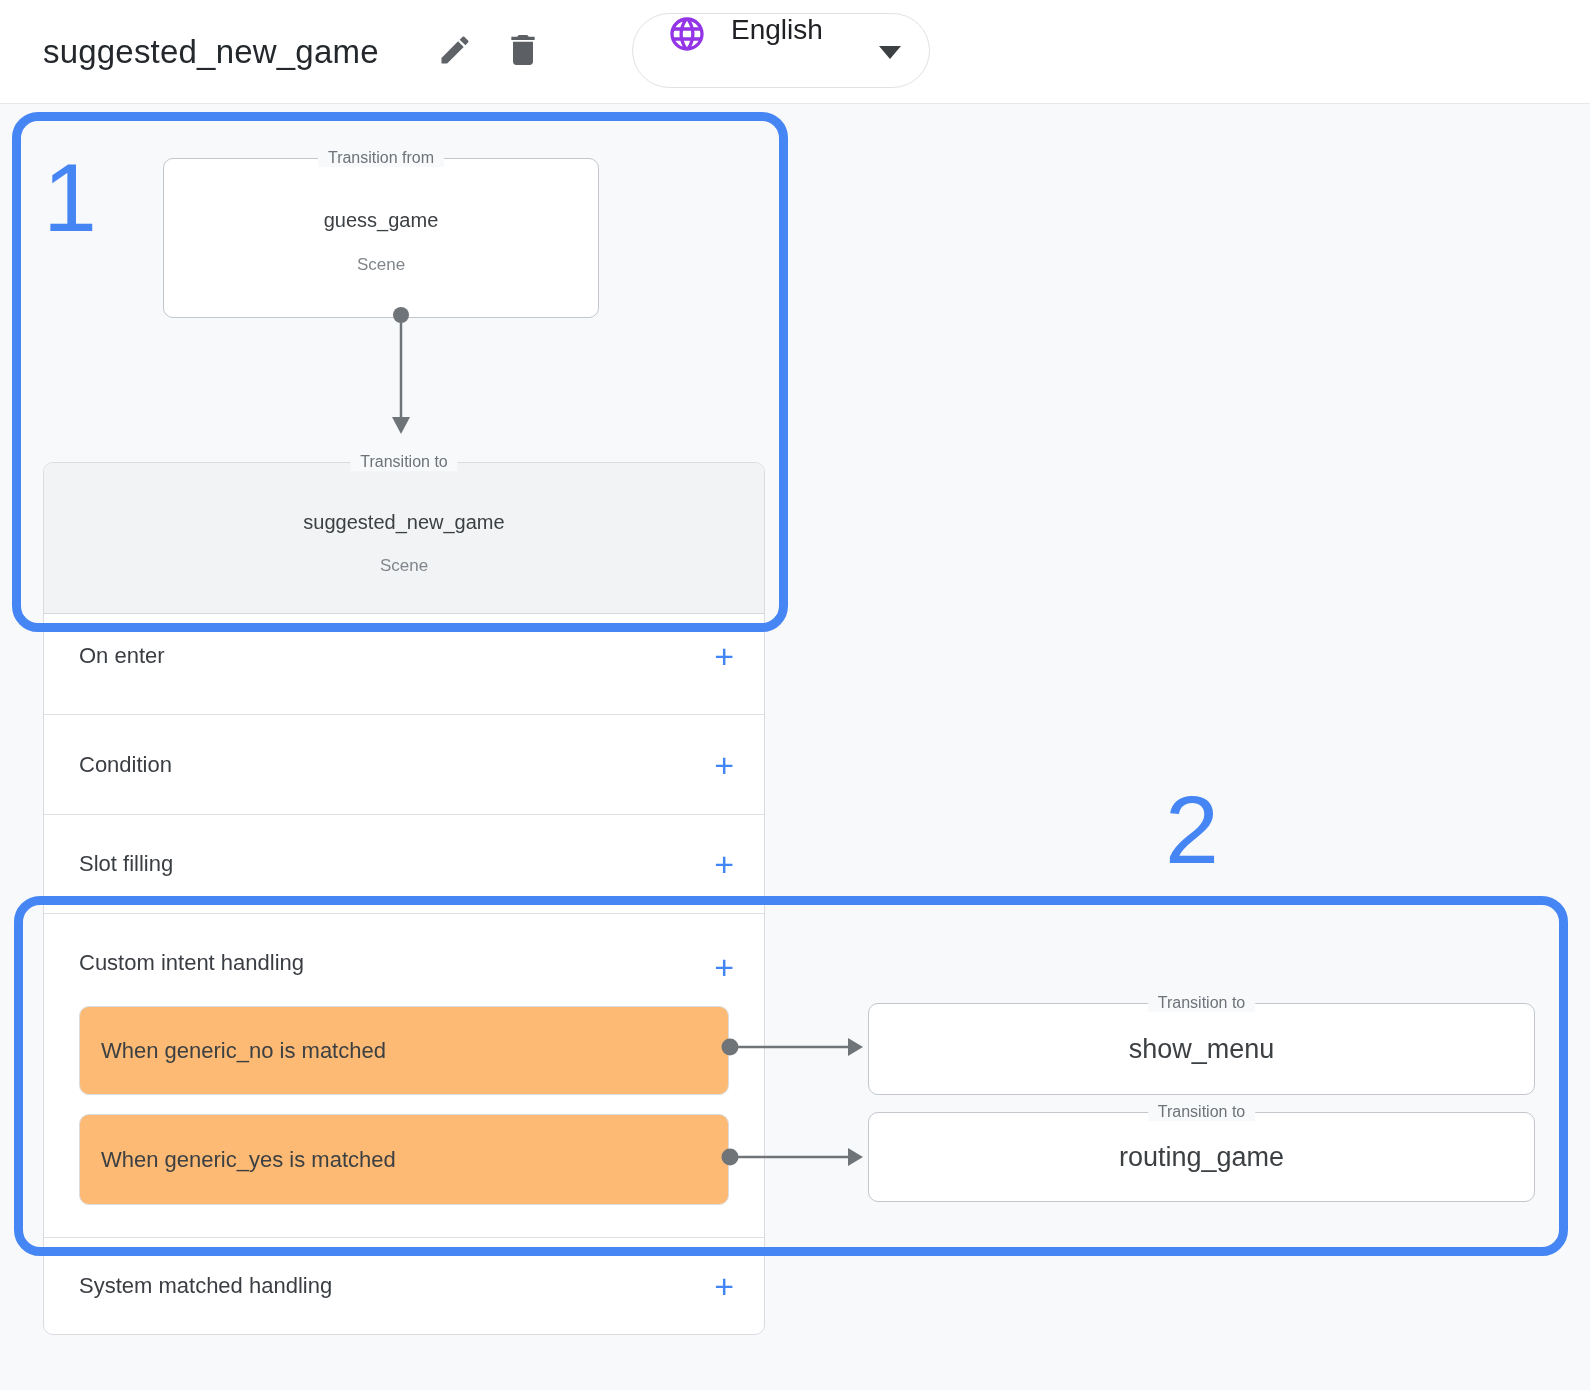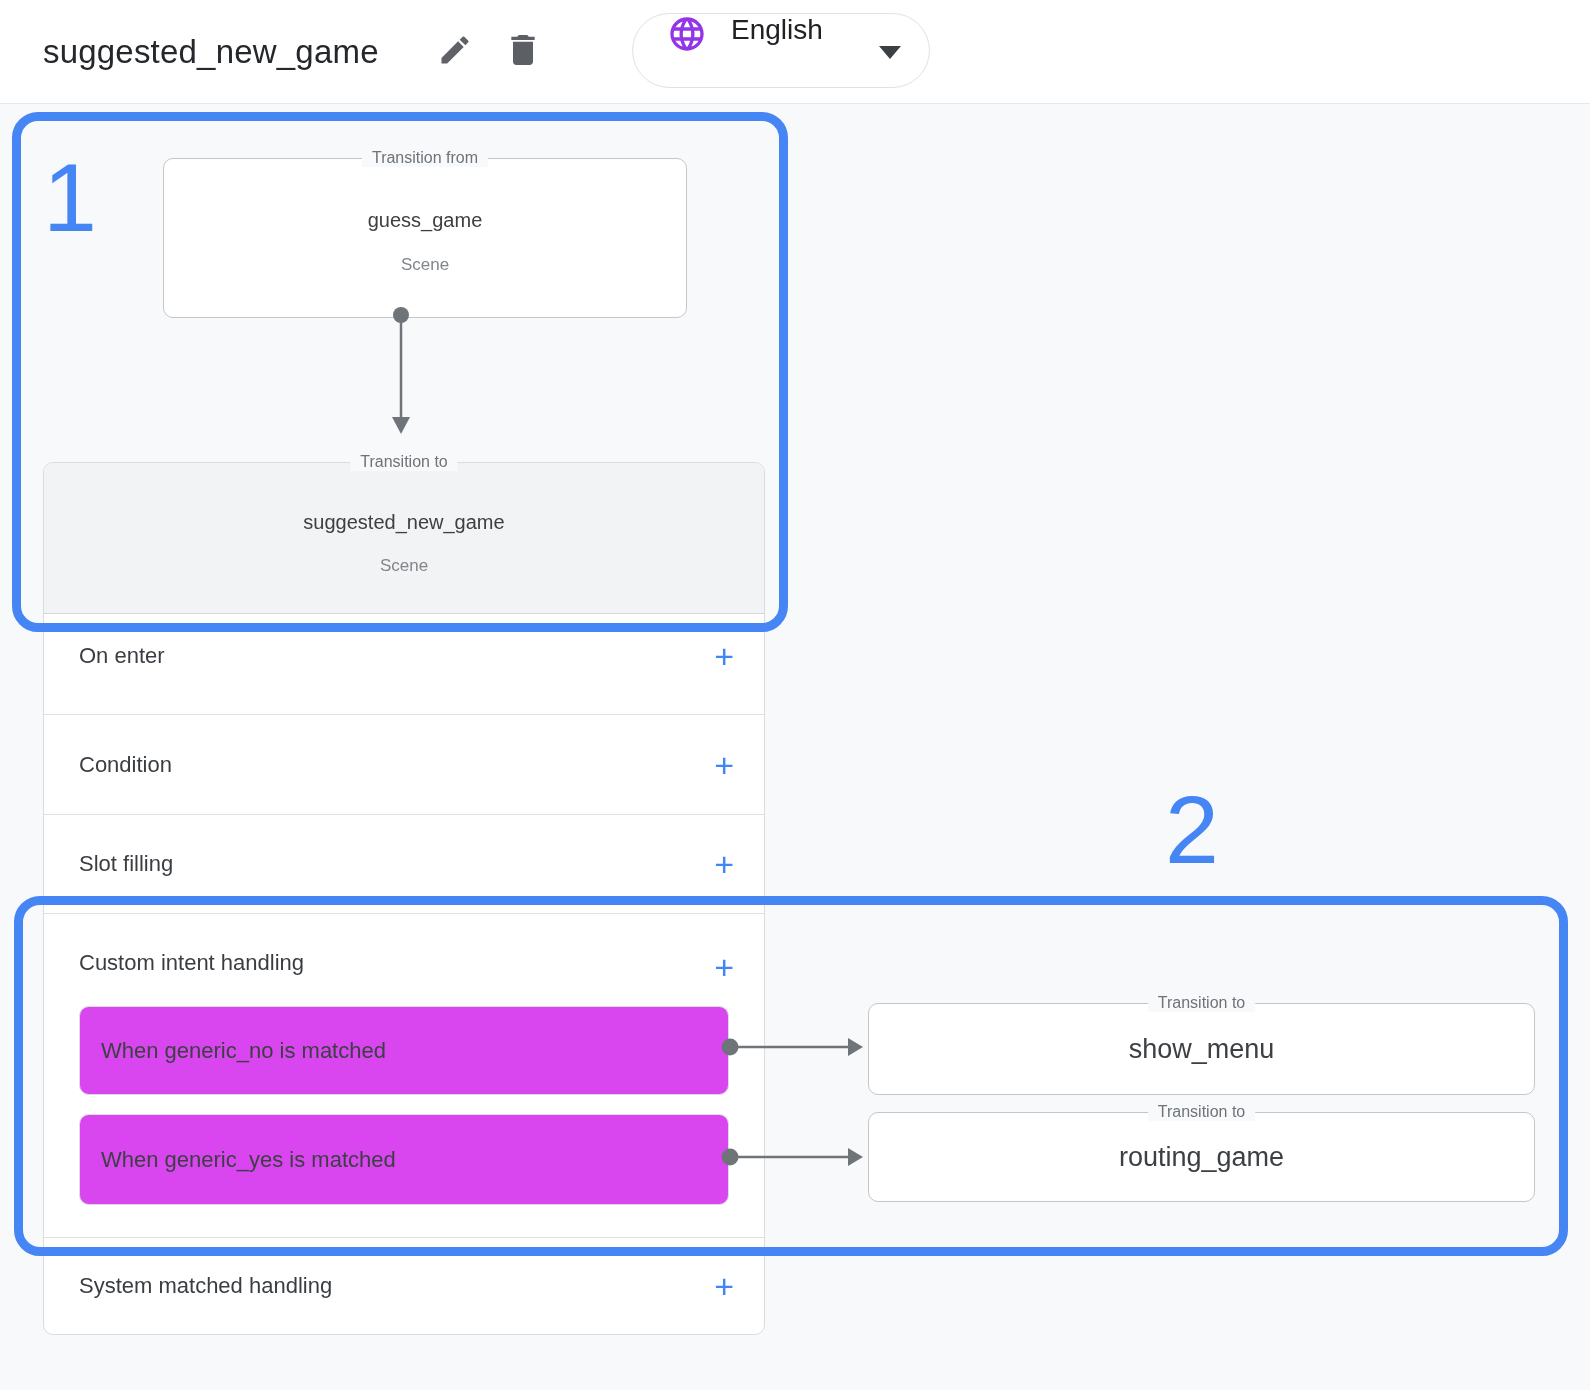--- a/index.html
+++ b/index.html
@@ -15,38 +15,38 @@
   .edit-btn{left:432px;}
   .delete-btn{left:500px;}
   .lang-pill{position:absolute;left:632px;top:13px;width:298px;height:75px;border:1px solid #dfe1e5;border-radius:38px;background:#fff;display:flex;align-items:flex-start;box-sizing:border-box;padding-left:34px;cursor:pointer;}
   .lang-label{font-size:28px;color:#202124;margin-left:24px;}
   .caret{position:absolute;right:28px;top:50%;margin-top:-5px;width:0;height:0;border-left:11px solid transparent;border-right:11px solid transparent;border-top:13px solid #3c4043;}
   
   .scene-box{position:absolute;background:#fff;border:1.5px solid #c3c7cb;border-radius:10px;box-sizing:border-box;z-index:1;}
   .legend{position:absolute;top:0;left:50%;transform:translate(-50%,-55%);background:#f8f9fa;padding:0 10px;font-size:16px;color:#6d7379;white-space:nowrap;z-index:2;}
   .scene-name{position:absolute;left:0;right:0;text-align:center;font-size:20px;color:#3c4043;}
   .scene-type{position:absolute;left:0;right:0;text-align:center;font-size:17px;color:#80868b;}
-  #from-box{left:163px;top:158px;width:524px;height:160px;}
+  #from-box{left:163px;top:158px;width:436px;height:160px;}
   #from-box .scene-name{top:50px;}
   #from-box .scene-type{top:96px;}
   
   .panel{position:absolute;left:43px;top:462px;width:722px;height:873px;background:#fff;border:1px solid #dadce0;border-radius:10px;box-sizing:border-box;z-index:1;}
   .panel-header{position:absolute;left:0;right:0;top:0;height:150px;background:#f1f3f4;border-bottom:1px solid #d4d7db;border-radius:10px 10px 0 0;}
   .panel-header .scene-name{top:48px;}
   .panel-header .scene-type{top:93px;}
   .row{position:absolute;left:0;right:0;display:flex;align-items:center;justify-content:space-between;box-sizing:border-box;padding:0 30px 0 35px;font-size:22px;color:#3a3e43;}
   .row-border{border-top:1px solid #dfe1e5;}
   #row-on-enter{top:142px;height:101px;align-items:center;}
   #row-condition{top:251px;height:100px;gap:8px;}
   #row-slot{top:351px;height:99px;}
   #section-custom{position:absolute;left:0;right:0;top:450px;height:324px;border-top:1px solid #dfe1e5;box-sizing:border-box;}
   .custom-header{display:flex;align-items:flex-start;justify-content:space-between;box-sizing:border-box;padding:36px 30px 0 35px;font-size:22px;color:#3a3e43;}
   #row-system{top:774px;height:97px;}
   .add-btn{background:none;border:none;padding:0;cursor:pointer;font-family:"Liberation Sans",sans-serif;font-size:34px;line-height:1;color:#4285f4;}
-  .intent-card{position:absolute;left:35px;width:650px;background:#d946ef;border:1px solid #dadce0;border-radius:10px;box-sizing:border-box;display:flex;align-items:center;padding-left:21px;font-size:22px;color:#3c4043;cursor:pointer;}
+  .intent-card{position:absolute;left:35px;width:650px;background:#fdba74;border:1px solid #dadce0;border-radius:10px;box-sizing:border-box;display:flex;align-items:center;padding-left:21px;font-size:22px;color:#3c4043;cursor:pointer;}
   #card-no{top:92px;height:89px;}
   #card-yes{top:200px;height:91px;}
   
   .target-box{position:absolute;left:868px;width:667px;background:#fff;border:1.5px solid #c3c7cb;border-radius:10px;box-sizing:border-box;display:flex;align-items:center;justify-content:center;font-size:27px;color:#3c4043;z-index:1;}
   #target-show-menu{top:1003px;height:92px;}
   #target-routing{top:1112px;height:90px;}
   
   .connector{position:absolute;z-index:3;pointer-events:none;}
   
   .ann{position:absolute;border:9px solid #4585f4;border-radius:26px;box-sizing:border-box;z-index:4;pointer-events:none;}

